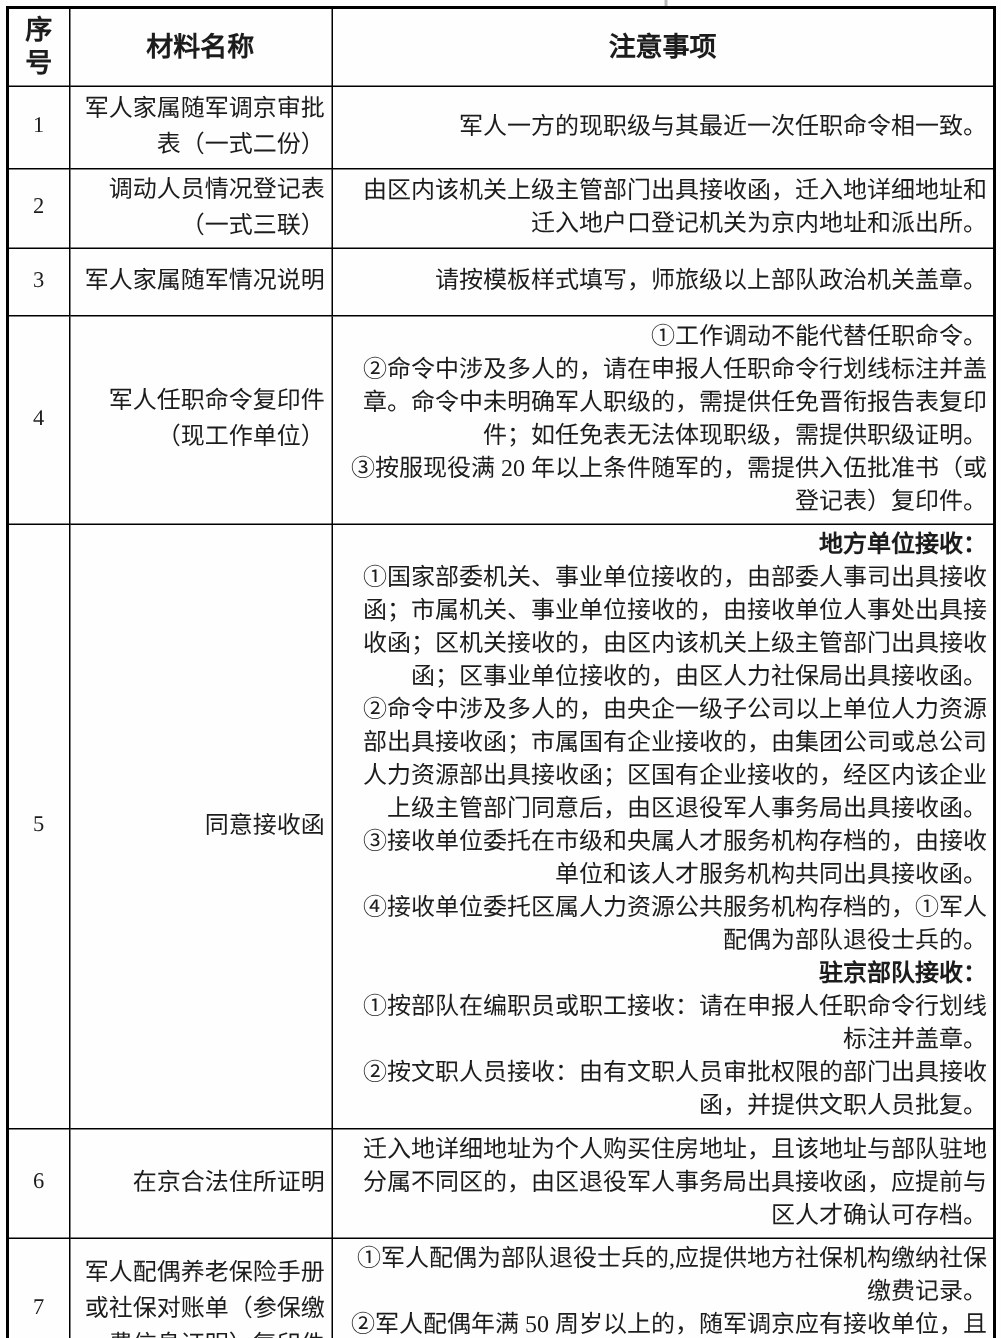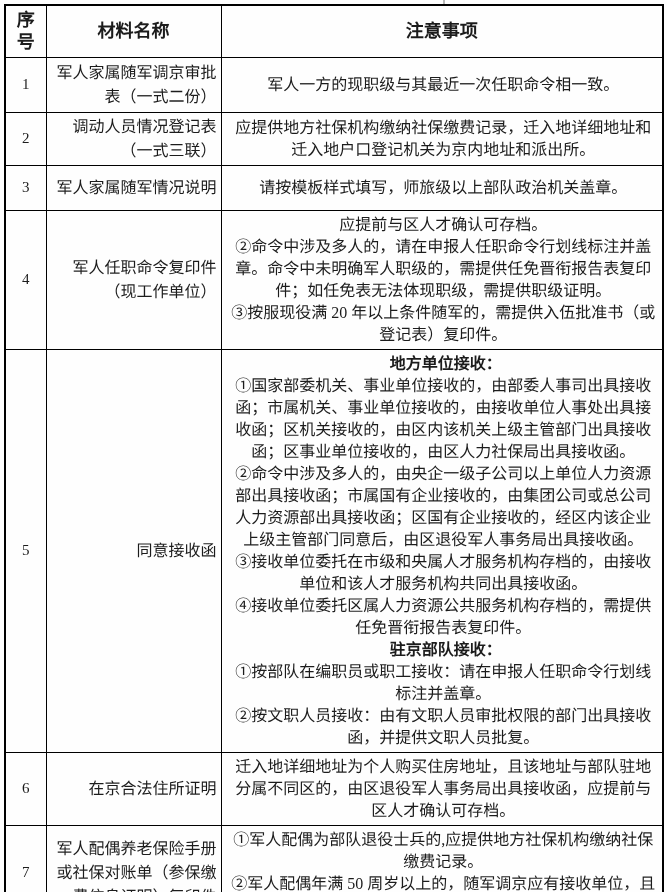--- a/index.html
+++ b/index.html
@@ -60,21 +60,21 @@
   td.name-cell {
     font-size: 16px;
     line-height: 24px;
     padding: 2px 4px 2px 9px;
     text-align: right;
   }
   td.note-cell {
     font-size: 16px;
     line-height: 22px;
     padding: 3px 4px 3px 7px;
-    text-align: center;
+    text-align: right;
   }
   .note-line { margin: 0; }
   .note-line.bold {
     font-weight: bold;
     padding-left: 5px;
   }
   
   tbody tr:nth-child(1) { height: 55px;  }
   tbody tr:nth-child(2) { height: 47px;  }
   tbody tr:nth-child(3) { height: 45px;  }
@@ -107,48 +107,48 @@
           <td class="no-cell">1</td>
           <td class="name-cell">军人家属随军调京审批表（一式二份）</td>
           <td class="note-cell">
             <div class="note-line">军人一方的现职级与其最近一次任职命令相一致。</div>
           </td>
         </tr>
         <tr>
           <td class="no-cell">2</td>
           <td class="name-cell">调动人员情况登记表（一式三联）</td>
           <td class="note-cell">
-            <div class="note-line">应提供地方社保机构缴纳社保缴费记录，迁入地详细地址和迁入地户口登记机关为京内地址和派出所。</div>
+            <div class="note-line">由区内该机关上级主管部门出具接收函，迁入地详细地址和迁入地户口登记机关为京内地址和派出所。</div>
           </td>
         </tr>
         <tr>
           <td class="no-cell">3</td>
           <td class="name-cell">军人家属随军情况说明</td>
           <td class="note-cell">
             <div class="note-line">请按模板样式填写，师旅级以上部队政治机关盖章。</div>
           </td>
         </tr>
         <tr>
           <td class="no-cell">4</td>
           <td class="name-cell">军人任职命令复印件（现工作单位）</td>
           <td class="note-cell">
-            <div class="note-line">应提前与区人才确认可存档。</div>
+            <div class="note-line">①工作调动不能代替任职命令。</div>
             <div class="note-line">②命令中涉及多人的，请在申报人任职命令行划线标注并盖章。命令中未明确军人职级的，需提供任免晋衔报告表复印件；如任免表无法体现职级，需提供职级证明。</div>
             <div class="note-line">③按服现役满 20 年以上条件随军的，需提供入伍批准书（或登记表）复印件。</div>
           </td>
         </tr>
         <tr>
           <td class="no-cell">5</td>
           <td class="name-cell">同意接收函</td>
           <td class="note-cell">
             <div class="note-line bold">地方单位接收：</div>
             <div class="note-line">①国家部委机关、事业单位接收的，由部委人事司出具接收函；市属机关、事业单位接收的，由接收单位人事处出具接收函；区机关接收的，由区内该机关上级主管部门出具接收函；区事业单位接收的，由区人力社保局出具接收函。</div>
             <div class="note-line">②命令中涉及多人的，由央企一级子公司以上单位人力资源部出具接收函；市属国有企业接收的，由集团公司或总公司人力资源部出具接收函；区国有企业接收的，经区内该企业上级主管部门同意后，由区退役军人事务局出具接收函。</div>
             <div class="note-line">③接收单位委托在市级和央属人才服务机构存档的，由接收单位和该人才服务机构共同出具接收函。</div>
-            <div class="note-line">④接收单位委托区属人力资源公共服务机构存档的，需提供任免晋衔报告表复印件。</div>
+            <div class="note-line">④接收单位委托区属人力资源公共服务机构存档的，①军人配偶为部队退役士兵的。</div>
             <div class="note-line bold">驻京部队接收：</div>
             <div class="note-line">①按部队在编职员或职工接收：请在申报人任职命令行划线标注并盖章。</div>
             <div class="note-line">②按文职人员接收：由有文职人员审批权限的部门出具接收函，并提供文职人员批复。</div>
           </td>
         </tr>
         <tr>
           <td class="no-cell">6</td>
           <td class="name-cell">在京合法住所证明</td>
           <td class="note-cell">
             <div class="note-line">迁入地详细地址为个人购买住房地址，且该地址与部队驻地分属不同区的，由区退役军人事务局出具接收函，应提前与区人才确认可存档。</div>

